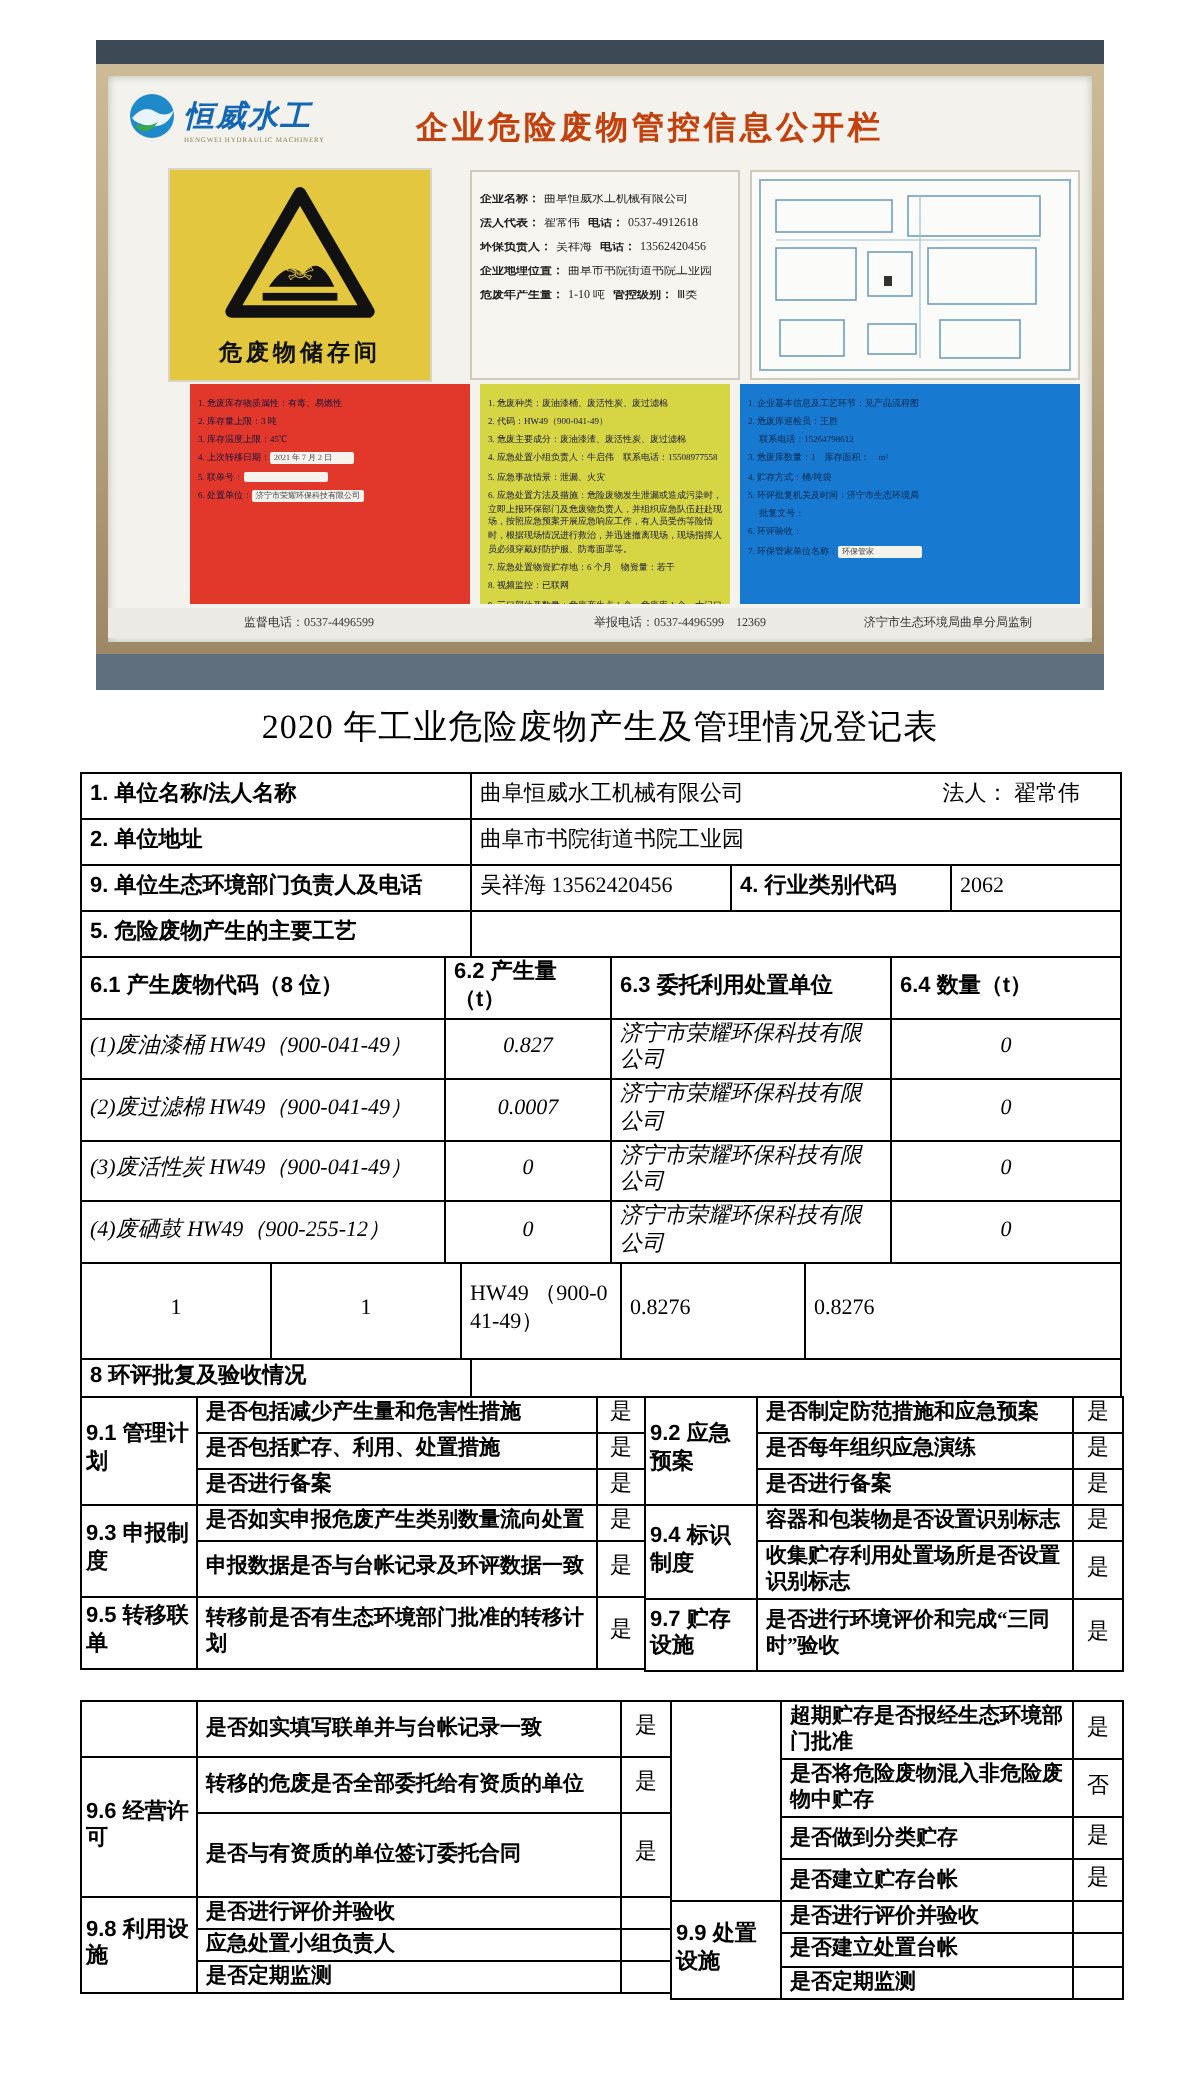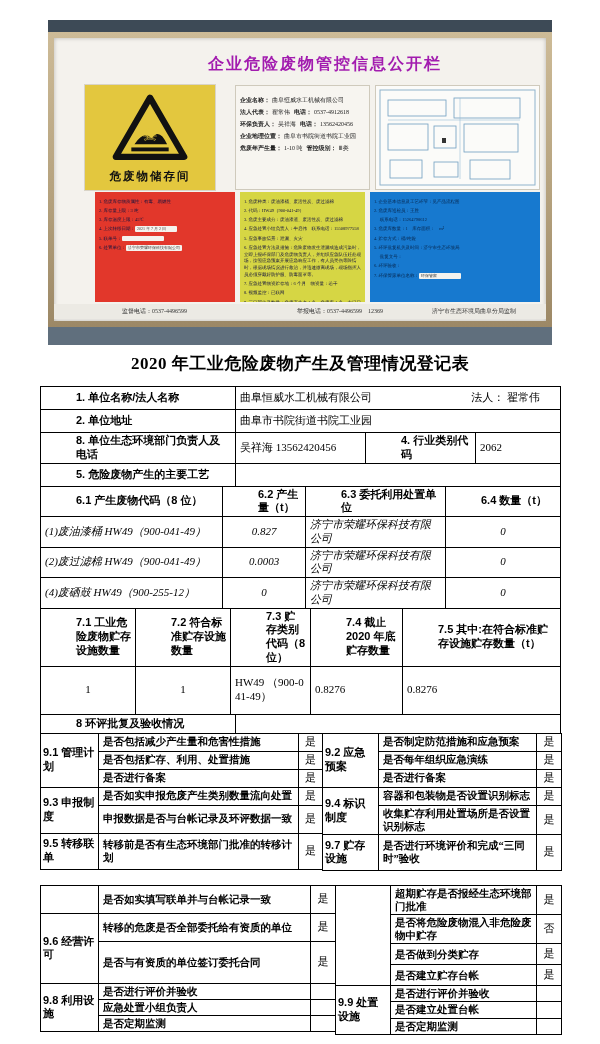--- a/index.html
+++ b/index.html
@@ -9,21 +9,21 @@
   
   .photo{position:absolute;left:48px;top:20px;width:504px;height:325px;background:#5a6876;}
   .wall-top{height:12px;background:#3d4a56;}
   .frame{height:295px;background:linear-gradient(180deg,#cdbb97,#b5a27e 55%,#9c8866);
          padding:6px;box-sizing:border-box;}
   .board{position:relative;width:100%;height:100%;background:#f4f2ed;box-shadow:inset 0 0 4px rgba(0,0,0,.25);}
   .logo{position:absolute;left:10px;top:8px;display:flex;align-items:center;gap:4px;}
   .logo-text div:first-child{font-size:15px;font-weight:bold;font-style:italic;color:#1467b5;letter-spacing:1px;font-family:"Liberation Sans",sans-serif;}
   .logo-sub{font-size:3.5px;color:#8a7d52;letter-spacing:.4px;}
   .board-title{position:absolute;left:60px;right:10px;top:16px;text-align:center;
-               font-size:16px;font-weight:bold;color:#a21caf;letter-spacing:2px;}
+               font-size:16px;font-weight:bold;color:#c2410c;letter-spacing:2px;}
   .warning-sign{position:absolute;left:31px;top:47px;width:130px;height:105px;background:#e3c73e;
                 display:flex;flex-direction:column;align-items:center;justify-content:flex-end;box-shadow:0 0 0 1px #d9d4c6;}
   .sign-label{font-size:11.5px;font-weight:bold;color:#111;letter-spacing:2px;margin:2px 0 6px;font-family:"Liberation Sans",sans-serif;}
   .info-panel{position:absolute;left:181px;top:47px;width:135px;height:105px;background:#f7f5f0;
               border:1px solid #cfcabc;box-sizing:border-box;padding:5px 4px;}
   .info-line{font-size:6px;line-height:1.0;margin:6px 0;color:#222;white-space:nowrap;overflow:hidden;}
   .info-line .il{font-weight:bold;margin-right:2px;}
   .info-line .iv{margin-right:4px;}
   .site-plan{position:absolute;left:321px;top:47px;width:165px;height:105px;background:#fbfbf9;
              border:1px solid #cfcabc;box-sizing:border-box;}
@@ -36,44 +36,57 @@
   .tag{display:inline-block;background:#f5f3ee;color:#444;font-size:4px;min-width:38px;min-height:5.5px;
        padding:0 2px;vertical-align:middle;border-radius:1px;}
   .board-footer{position:absolute;left:0;top:266px;width:100%;height:15px;background:#eceae4;
                 display:flex;align-items:center;font-size:6px;color:#333;}
   .board-footer span{white-space:nowrap;}
   .bf1{margin-left:68px;} .bf2{margin-left:110px;} .bf3{margin-left:auto;margin-right:30px;}
   .wall-bottom{height:18px;background:#606f7d;}
 
   
   .sheet{position:absolute;left:40px;top:352px;width:520px;}
-  .doc-title{font-size:17px;font-weight:bold;text-align:center;margin:0 0 11px 0;letter-spacing:.5px;}
+  .doc-title{font-size:17px;font-weight:normal;text-align:center;margin:0 0 11px 0;letter-spacing:.5px;}
   table{border-collapse:collapse;table-layout:fixed;margin-top:-1px;}
   td{border:1px solid #000;padding:1px 4px;font-size:11px;line-height:1.25;vertical-align:middle;overflow:hidden;}
-  .lbl{font-family:"Liberation Sans",sans-serif;font-weight:bold;font-size:11px;padding-left:35px;}
+  .lbl{font-family:"Liberation Sans",sans-serif;font-weight:bold;font-size:11px;}
   .val{font-family:"Liberation Serif",serif;}
   .c{text-align:center;}
   .split{display:flex;justify-content:space-between;padding-right:16px;}
   .t9wrap{display:flex;align-items:flex-start;}
   .t9wrap table{margin-top:-1px;}
   .tbl-right{margin-left:-1px;}
   .glbl{font-family:"Liberation Sans",sans-serif;font-weight:bold;font-size:11px;padding:1px 2px;}
   .q{font-size:10.5px;font-weight:bold;}
   .rh18{height:18px;} .rh28{height:28px;} .rh36{height:36px;} .rh42{height:42px;}
   .rh21{height:21px;} .rh16{height:16px;} .rh26{height:26px;font-style:italic;} .rh20{height:20px;}
   .gap{height:14px;}
 </style>
 </head>
 <body>
 
 <div class="photo">
   <div class="wall-top"></div>
   <div class="frame">
     <div class="board">
 
+      <div class="logo">
+        <span>
+          <svg width="24" height="24" viewBox="0 0 24 24">
+            <circle cx="12" cy="12" r="11" fill="#1f8ac9"></circle>
+            <path d="M2 13 q6 -7 12 -3 q5 3 9 -1 q-3 9 -12 8 q-7 -1 -9 -4z" fill="#ffffff" opacity=".9"></path>
+            <path d="M4 16 q6 2 11 -1 q-4 6 -9 4 q-2 -1 -2 -3z" fill="#3aa846"></path>
+          </svg>
+        </span>
+        <span class="logo-text">
+          <div>恒威水工</div>
+          <div class="logo-sub">HENGWEI HYDRAULIC MACHINERY</div>
+        </span>
+      </div>
 
       <div class="board-title">企业危险废物管控信息公开栏</div>
 
       <div class="warning-sign">
         <span>
           <svg width="78" height="70" viewBox="0 0 100 90">
             <path d="M50 6 L94 82 L6 82 Z" fill="none" stroke="#111" stroke-width="8" stroke-linejoin="round"></path>
             <path d="M30 66 q12 -18 22 -8 q10 -14 20 8 z" fill="#111"></path>
             <text x="50" y="62" font-size="22" text-anchor="middle" fill="#e3c73e">☠</text>
             <rect x="26" y="70" width="48" height="5" fill="#111"></rect>
@@ -185,21 +198,21 @@
               <span>曲阜恒威水工机械有限公司</span>
               <span><span>法人：</span> <span>翟常伟</span></span>
             </div>
       </td>
     </tr>
     <tr>
       <td class="lbl rh20">2. 单位地址</td>
       <td colspan="3" class="val">曲阜市书院街道书院工业园</td>
     </tr>
     <tr>
-      <td class="lbl rh20">8. 单位生态环境部门负责人及电话</td>
+      <td class="lbl rh20">9. 单位生态环境部门负责人及电话</td>
       <td class="val">吴祥海 13562420456</td>
       <td class="lbl">4. 行业类别代码</td>
       <td class="val">2062</td>
     </tr>
     <tr>
       <td class="lbl rh20">5. 危险废物产生的主要工艺</td>
       <td colspan="3" class="val"></td>
     </tr>
   </tbody>
     </table>
@@ -219,21 +232,27 @@
       <td class="lbl">6.4 数量（t）</td>
     </tr>
     <tr class="rh26">
       <td class="val">(1)废油漆桶 HW49（900-041-49）</td>
       <td class="val c">0.827</td>
       <td class="val">济宁市荣耀环保科技有限公司</td>
       <td class="val c">0</td>
     </tr>
     <tr class="rh26">
       <td class="val">(2)废过滤棉 HW49（900-041-49）</td>
-      <td class="val c">0.0003</td>
+      <td class="val c">0.0007</td>
+      <td class="val">济宁市荣耀环保科技有限公司</td>
+      <td class="val c">0</td>
+    </tr>
+    <tr class="rh26">
+      <td class="val">(3)废活性炭 HW49（900-041-49）</td>
+      <td class="val c">0</td>
       <td class="val">济宁市荣耀环保科技有限公司</td>
       <td class="val c">0</td>
     </tr>
     <tr class="rh26">
       <td class="val">(4)废硒鼓 HW49（900-255-12）</td>
       <td class="val c">0</td>
       <td class="val">济宁市荣耀环保科技有限公司</td>
       <td class="val c">0</td>
     </tr>
   </tbody>
@@ -241,27 +260,20 @@
 
   <table style="width:520px;">
     <colgroup>
         <col style="width:95px">
         <col style="width:95px">
         <col style="width:80px">
         <col style="width:92px">
         <col style="width:158px">
       </colgroup>
     <tbody>
-        <tr>
-      <td class="lbl">7.1 工业危险废物贮存设施数量</td>
-      <td class="lbl">7.2 符合标准贮存设施数量</td>
-      <td class="lbl">7.3 贮存类别代码（8 位）</td>
-      <td class="lbl">7.4 截止 2020 年底贮存数量</td>
-      <td class="lbl">7.5 其中:在符合标准贮存设施贮存数量（t）</td>
-    </tr>
     <tr style="height:48px;">
       <td class="val c">1</td>
       <td class="val c">1</td>
       <td class="val" style="word-break:break-all;">HW49 （900-041-49）</td>
       <td class="val">0.8276</td>
       <td class="val">0.8276</td>
     </tr>
   </tbody>
     </table>
 

